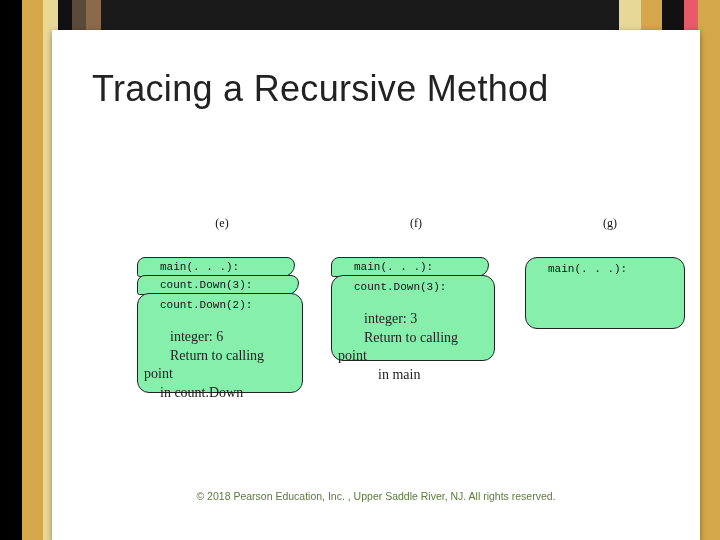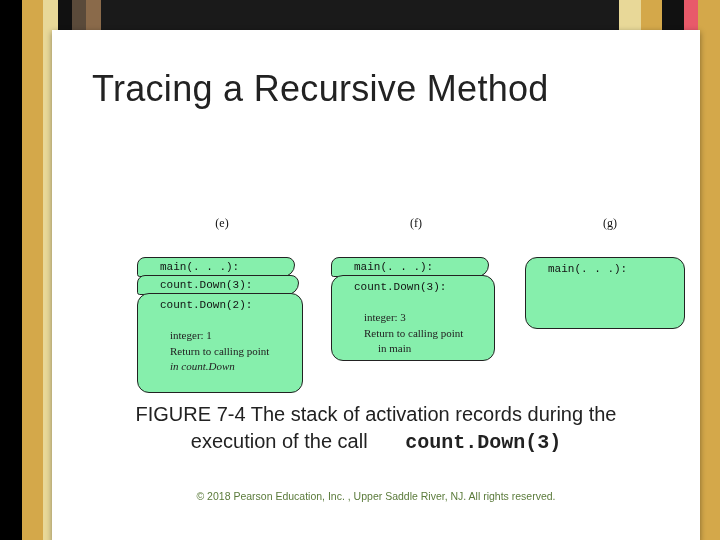--- a/index.html
+++ b/index.html
@@ -77,21 +77,21 @@
     box-shadow: 0 0 0 rgba(0,0,0,0);
   }
   .frame.head {
     height: 20px;
     padding: 2px 6px;
     border-bottom-left-radius: 4px;
     border-bottom-right-radius: 18px;
   }
   .frame .txt {
     font-family: "Times New Roman", serif;
-    font-size: 11px;
+    font-size: 14px;
     color: #222;
   }
   .caption {
     position: absolute;
     bottom: 70px;
     left: 40px;
     right: 40px;
     text-align: center;
     font-size: 20px;
     color: #222;
@@ -124,23 +124,23 @@
       <div class="col-label">(e)</div>
       <div class="frames">
         <div class="frame head" style="left:0;top:0;width:158px;">
           <span>main(. . .):</span>
         </div>
         <div class="frame head" style="left:0;top:18px;width:162px;">
           <span>count.Down(3):</span>
         </div>
         <div class="frame" style="left:0;top:36px;width:166px;height:100px;">
           <span>count.Down(2):</span><br><br>
-          <span class="txt" style="margin-left:10px;">integer: 1</span><br>
+          <span class="txt" style="margin-left:10px;">integer: 6</span><br>
           <span class="txt" style="margin-left:10px;">Return to calling point</span><br>
-          <span class="txt" style="margin-left:10px;font-style:italic;">in count.Down</span>
+          <span class="txt" style="">in count.Down</span>
         </div>
       </div>
     </div>
 
     <div class="stack-col">
       <div class="col-label">(f)</div>
       <div class="frames">
         <div class="frame head" style="left:0;top:0;width:158px;">
           <span>main(. . .):</span>
         </div>
@@ -157,20 +157,16 @@
       <div class="col-label">(g)</div>
       <div class="frames">
         <div class="frame" style="left:0;top:0;width:160px;height:72px;">
           <span>main(. . .):</span>
         </div>
       </div>
     </div>
 
   </div>
 
-  <div class="caption">
-    <span>FIGURE 7-4 The stack of activation records during the</span><br>
-    <span>execution of the call </span><span class="code">count.Down(3)</span>
-  </div>
 
   <div class="copyright">© 2018 Pearson Education, Inc. , Upper Saddle River, NJ.  All rights reserved.</div>
 
 </div>
 
 </body></html>

